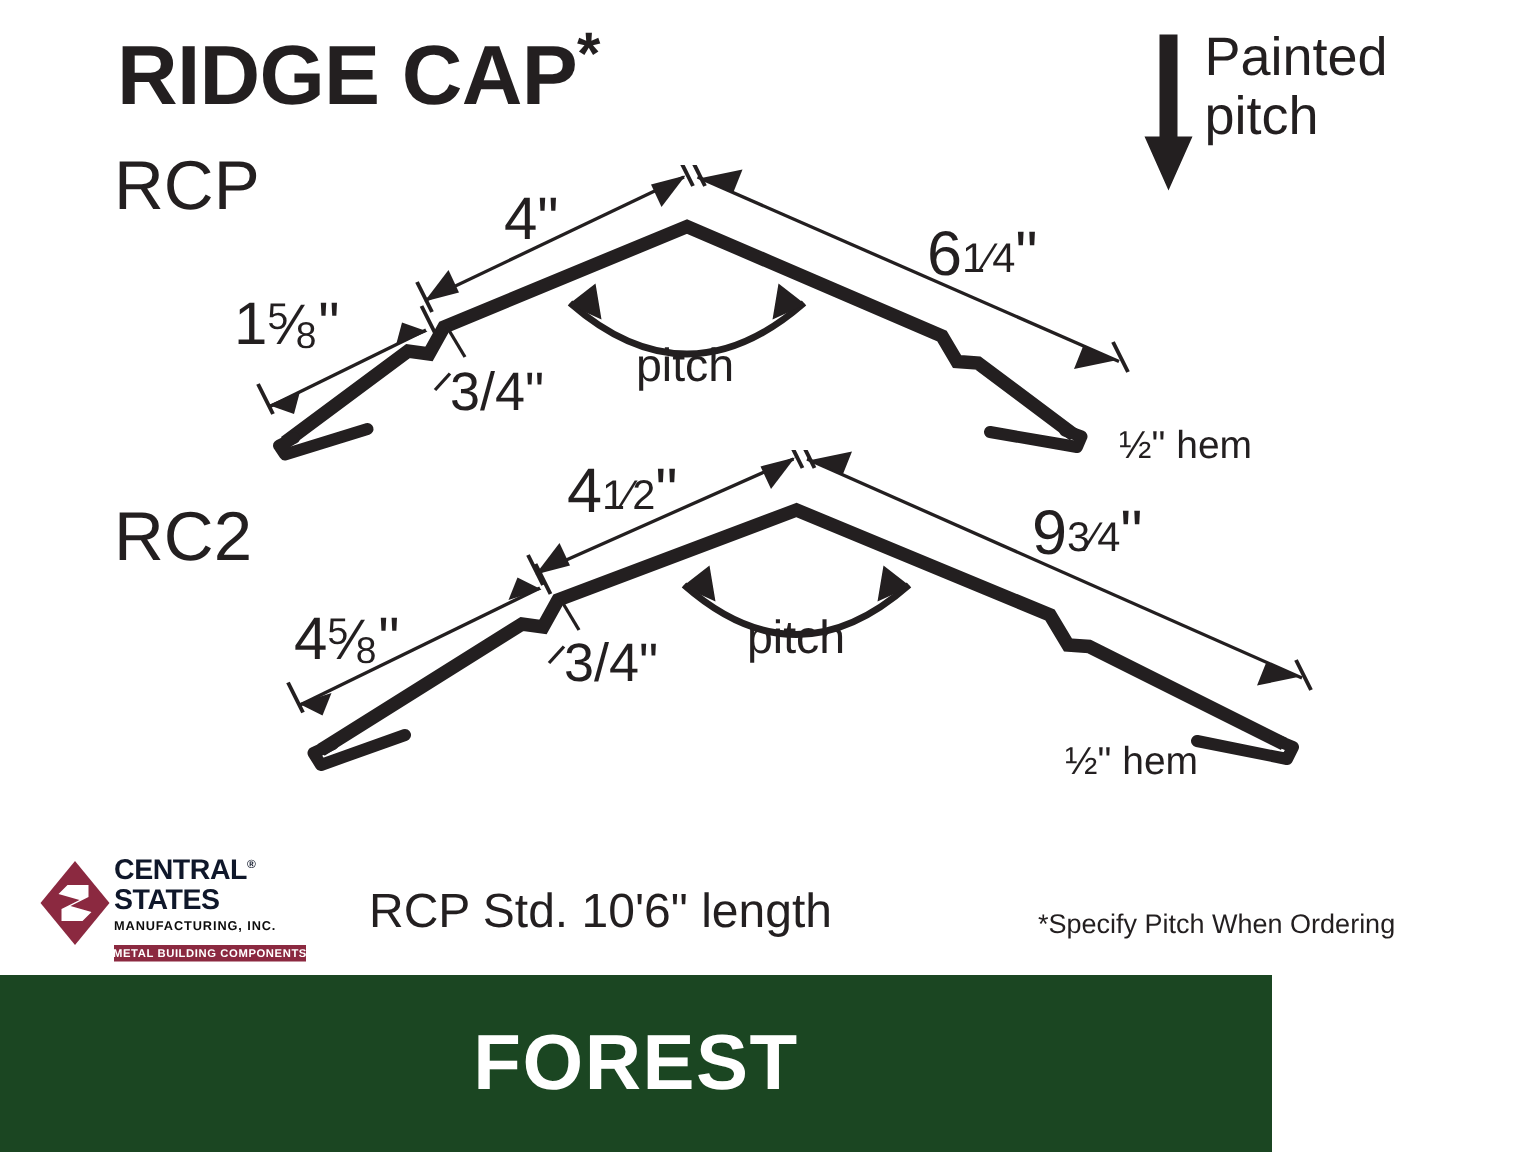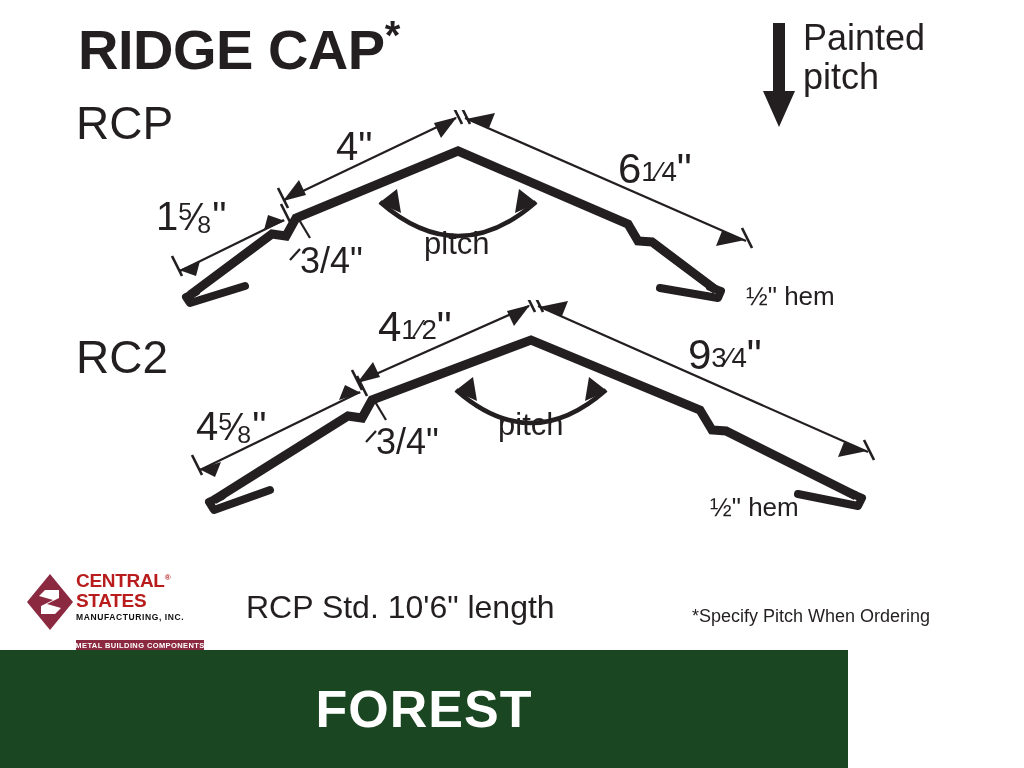--- a/index.html
+++ b/index.html
@@ -142,40 +142,40 @@
   .logo-text {
     position: absolute;
     left: 50px;
     top: 0px;
     width: 128px;
   }
   .logo-line1, .logo-line2 {
     font-size: 19px;
     font-weight: 700;
     letter-spacing: -0.3px;
-    color: #b91c1c;
+    color: #0f172a;
     line-height: 1.0;
     white-space: nowrap;
   }
   .logo-line1 { font-size: 19px; }
   .logo-line2 { font-size: 19px; margin-top: 1px; }
   .logo-reg {
     font-size: 8px;
     vertical-align: super;
   }
   .logo-line3 {
     font-size: 8.5px;
     font-weight: 700;
     letter-spacing: 0.6px;
     color: #0d0d0d;
     margin-top: 2px;
     white-space: nowrap;
   }
   .logo-bar {
-    margin-top: 18px;
+    margin-top: 8px;
     height: 11px;
     display: flex;
     align-items: center;
     justify-content: center;
     text-align: center;
   }
   .logo-bar span {
     font-size: 7.5px;
     font-weight: 700;
     letter-spacing: 0.4px;

